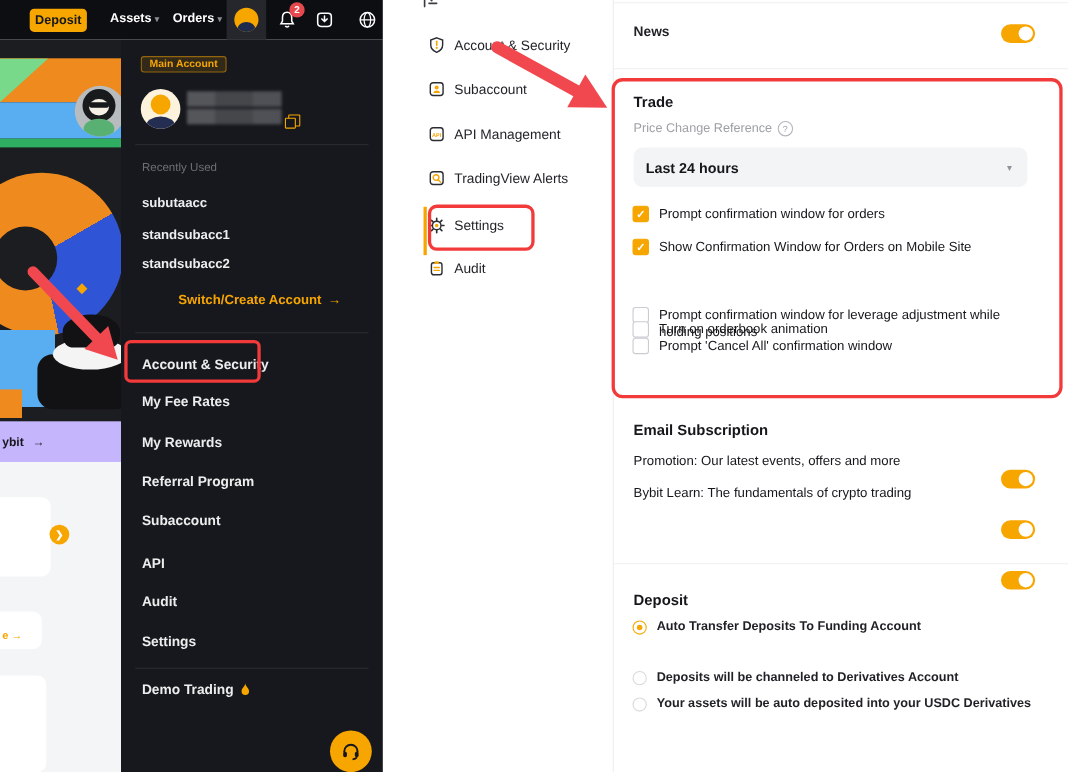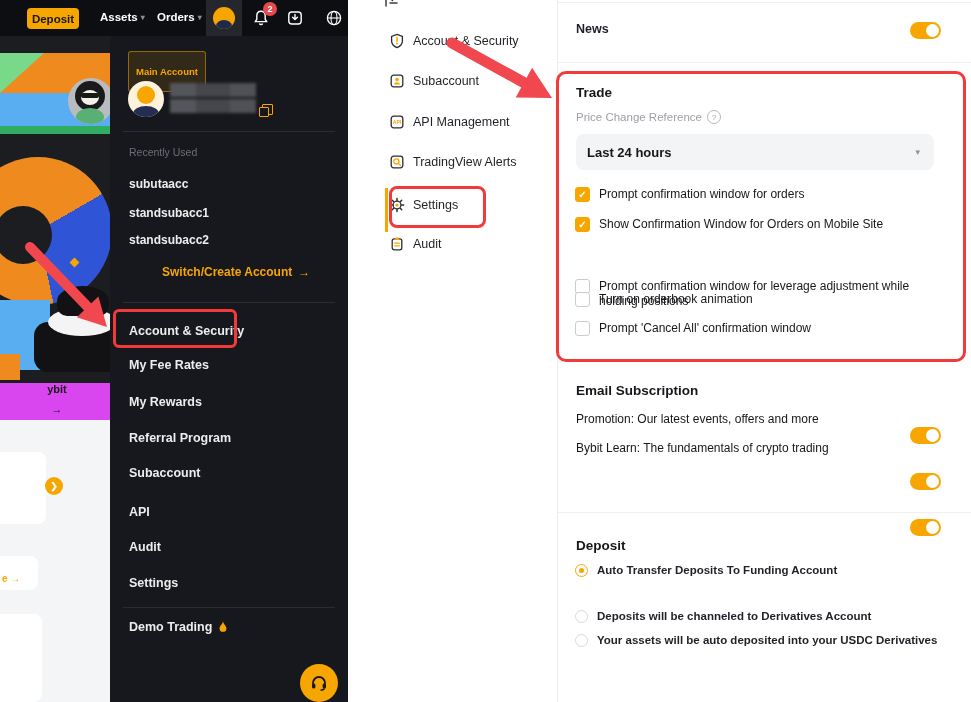--- a/index.html
+++ b/index.html
@@ -32,30 +32,30 @@
   .orangewedge{left:0;top:318px;width:20px;height:26px;background:#ef8a1f;}
   .btn3d-plinth{left:34px;top:286px;width:86px;height:50px;background:#121214;border-radius:14px;}
   .btn3d-base{left:48px;top:272px;width:68px;height:28px;background:#f4f4f4;border-radius:50%;}
   .btn3d-knob{left:57px;top:250px;width:52px;height:30px;background:#121214;border-radius:50%;}
   .btn3d-knob2{left:57px;top:258px;width:52px;height:22px;background:#121214;border-radius:10px;}
   .girl{left:68px;top:42px;width:46px;height:46px;border-radius:50%;background:#b9bcbe;overflow:hidden;}
   .girl .hair{position:absolute;left:7px;top:3px;width:30px;height:30px;border-radius:50%;background:#191a1c;}
   .girl .face{position:absolute;left:13px;top:12px;width:18px;height:15px;border-radius:50%;background:#f6efe6;}
   .girl .shades{position:absolute;left:13px;top:15px;width:18px;height:5px;border-radius:2px;background:#17181a;}
   .girl .shirt{position:absolute;left:8px;top:30px;width:28px;height:18px;border-radius:50%;background:#58b173;}
-  .banner-yellow{left:0;top:347px;width:110px;height:37px;background:#d946ef;color:#17181c;
-    font-size:11px;font-weight:700;display:flex;align-items:center;gap:8px;padding-left:2px;cursor:pointer;flex-direction:column;}
+  .banner-yellow{left:0;top:347px;width:110px;height:37px;background:#c4b5fd;color:#17181c;
+    font-size:11px;font-weight:700;display:flex;align-items:center;gap:8px;padding-left:2px;cursor:pointer;}
   .light-section{left:0;top:384px;width:110px;height:282px;background:#f4f5f7;}
   .ucard{background:#fff;border-radius:0 8px 8px 0;}
   .chev-btn{left:45px;top:441px;width:18px;height:18px;border-radius:50%;background:#f7a600;color:#fff;
     font-size:9px;font-weight:700;display:flex;align-items:center;justify-content:center;cursor:pointer;}
   .card-link{left:2px;top:537px;color:#f7a600;font-size:10px;font-weight:700;cursor:pointer;}
   
   .account-panel{left:110px;top:36px;width:238px;height:666px;background:#17181d;z-index:4;}
-  .main-badge{left:18px;top:15px;padding:14px 7px;background:rgba(247,166,0,.12);border:1px solid rgba(247,166,0,.5);
+  .main-badge{left:18px;top:15px;padding:1px 7px;background:rgba(247,166,0,.12);border:1px solid rgba(247,166,0,.5);
     border-radius:3px;color:#f7a600;font-size:9.5px;font-weight:700;}
   .panel-avatar{left:18px;top:45px;width:36px;height:36px;border-radius:50%;background:#fdf3dc;overflow:hidden;}
   .panel-avatar .head{position:absolute;left:9px;top:5px;width:18px;height:18px;border-radius:50%;background:#f7a600;}
   .panel-avatar .body{position:absolute;left:5px;top:25px;width:26px;height:16px;border-radius:50%;background:#232e52;}
   .blur-name{left:60px;top:47px;width:86px;height:30px;filter:blur(1.5px);}
   .blur-row{height:14px;margin-bottom:2px;background:linear-gradient(90deg,#55565a 0 30%,#46474b 30% 70%,#505156 70%);}
   .copy-icon{left:152px;top:68px;width:9px;height:9px;border:1.2px solid #f7a600;border-radius:1px;}
   .copy-icon:before{content:"";position:absolute;left:-4px;top:2px;width:8px;height:8px;border:1.2px solid #f7a600;border-radius:1px;background:#17181d;}
   .pdivider{left:13px;width:212px;height:1px;background:#2b2c31;}
   .muted-label{left:19px;color:#6c6f75;font-size:10.5px;}
@@ -315,21 +315,21 @@
       <span class="chk-lbl">Show Confirmation Window for Orders on Mobile Site</span>
     </div>
     <div class="abs chk-row" style="top:247px;margin-top:32px;">
       <span class="chk-box">✓</span>
       <span class="chk-lbl">Prompt confirmation window for leverage adjustment while holding positions</span>
     </div>
     <div class="abs chk-row" style="top:292px;">
       <span class="chk-box">✓</span>
       <span class="chk-lbl">Turn on orderbook animation</span>
     </div>
-    <div class="abs chk-row" style="top:321px;">
+    <div class="abs chk-row" style="top:307px;">
       <span class="chk-box">✓</span>
       <span class="chk-lbl">Prompt 'Cancel All' confirmation window</span>
     </div>
 
     <div class="abs sec-title" style="left:18px;top:383px;">Email Subscription</div>
     <div class="abs chk-lbl" style="left:18px;top:412px;">Promotion: Our latest events, offers and more</div>
     <div class="abs toggle on" style="left:352px;top:410px;">
         <div class="knob"></div>
       </div>
     <div class="abs chk-lbl" style="left:18px;top:441px;">Bybit Learn: The fundamentals of crypto trading</div>

